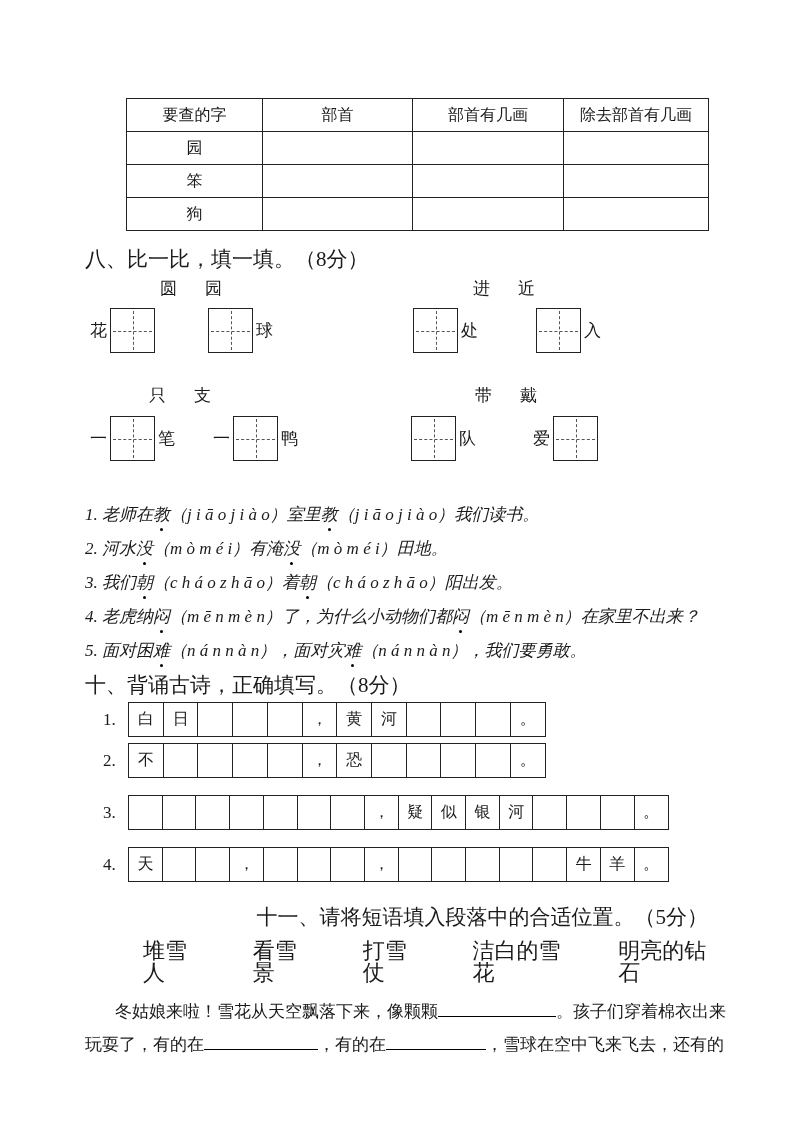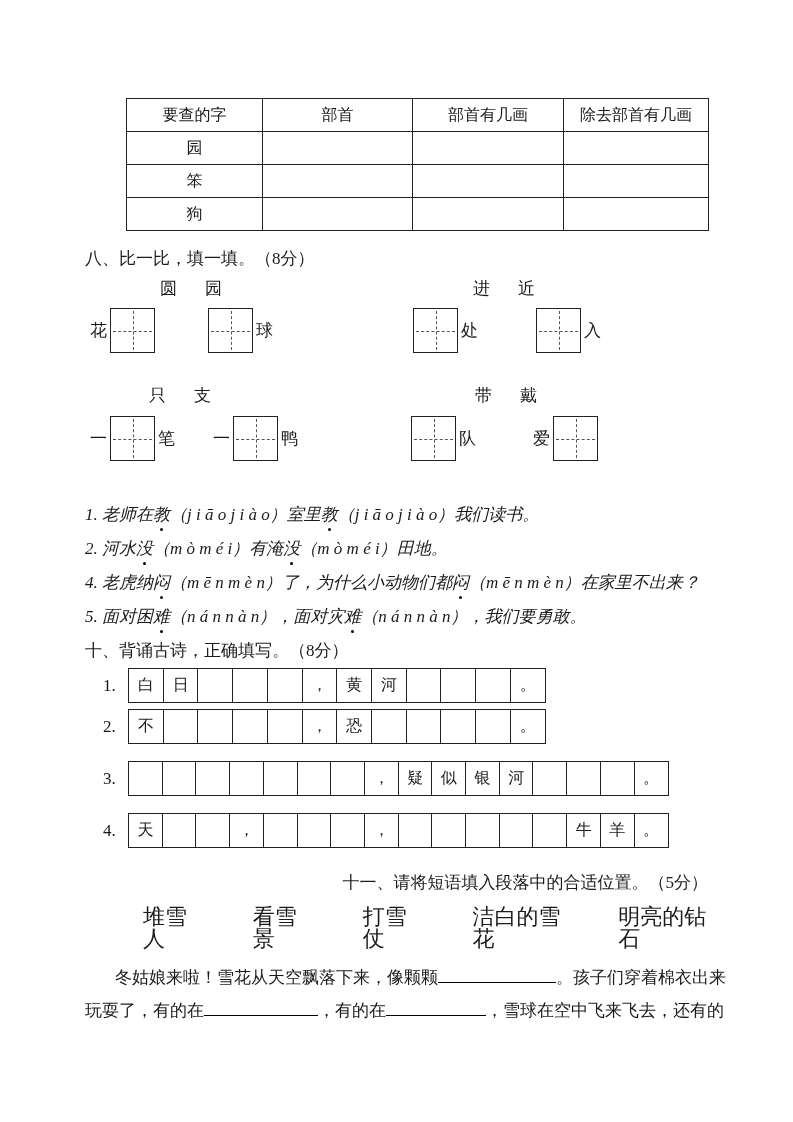--- a/index.html
+++ b/index.html
@@ -11,21 +11,21 @@
   .page{box-sizing:border-box;width:793px;height:1122px;padding:98px 85px 0 85px;border-radius:16px;}
 
   
   table.dict{border-collapse:collapse;table-layout:fixed;margin-left:41px;width:582px;}
   table.dict td,table.dict th{
     border:1.4px solid #222;height:32px;text-align:center;vertical-align:middle;
     font-size:16px;font-weight:normal;padding:0;
   }
 
   
-  .sec-title{font-size:17px;line-height:22px;white-space:nowrap;}
+  .sec-title{font-size:21px;line-height:22px;white-space:nowrap;}
   .t8{margin-top:17px;}
   .t9{margin-top:8px;}
   .t10{margin-top:6px;}
   .t11{margin-top:24px;text-align:right;}
 
   
   .cmp-row{position:relative;}
   .cmp-row.r1{height:97px;margin-top:9px;}
   .cmp-row.r2{height:112px;}
   .cmp-labels{position:absolute;display:flex;gap:28px;font-size:17px;line-height:20px;}
@@ -165,20 +165,21 @@
     <div class="tz-item" style="left:448px;top:40px;">
       <span>爱</span>
       <div class="tianzige"></div>
       <span></span>
     </div>
   </div>
 
   <div class="pron-list">
       <div class="pron-line"><span>1. 老师在</span><span class="dot-char">教</span><span>（j i ā o  j i à o）室里</span><span class="dot-char">教</span><span>（j i ā o  j i à o）我们读书。</span></div>
       <div class="pron-line"><span>2. 河水</span><span class="dot-char">没</span><span>（m ò  m é i）有淹</span><span class="dot-char">没</span><span>（m ò  m é i）田地。</span></div>
+      <div class="pron-line"><span>3. 我们</span><span class="dot-char">朝</span><span>（c h á o  z h ā o）着</span><span class="dot-char">朝</span><span>（c h á o  z h ā o）阳出发。</span></div>
       <div class="pron-line"><span>4. 老虎纳</span><span class="dot-char">闷</span><span>（m ē n  m è n）了，为什么小动物们都</span><span class="dot-char">闷</span><span>（m ē n  m è n）在家里不出来？</span></div>
       <div class="pron-line"><span>5. 面对困</span><span class="dot-char">难</span><span>（n á n  n à n），面对灾</span><span class="dot-char">难</span><span>（n á n  n à n），我们要勇敢。</span></div>
     </div>
 
   <div class="sec-title t10">十、背诵古诗，正确填写。（8分）</div>
   <div class="poem-grid">
       <div class="poem-row wide">
         <span class="poem-num">1.</span>
         <div class="pcells">
           <div class="pcell">白</div>

